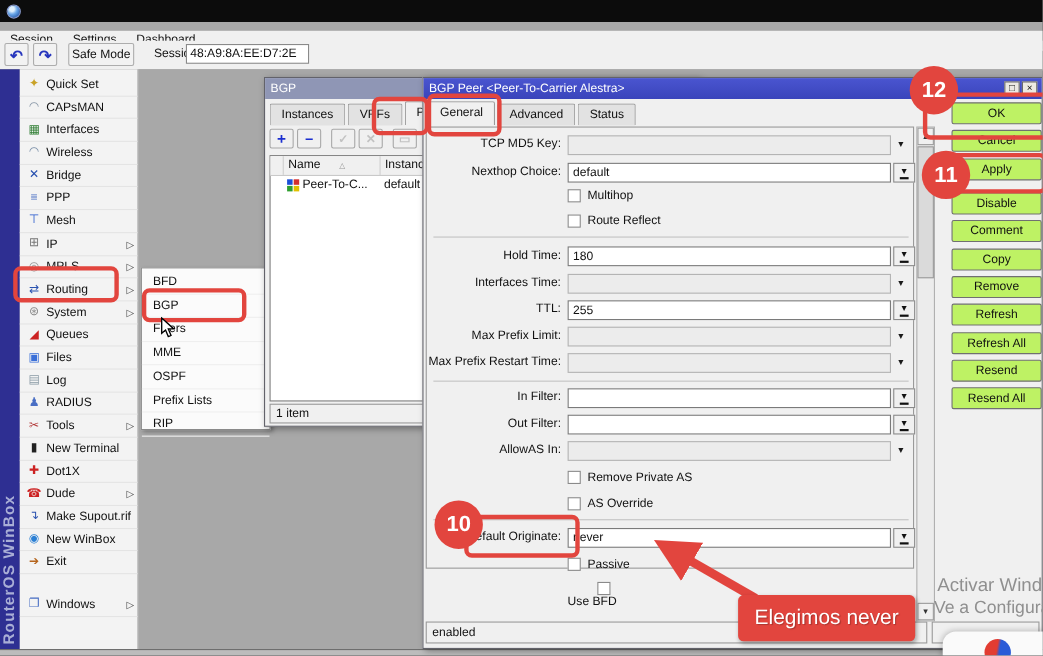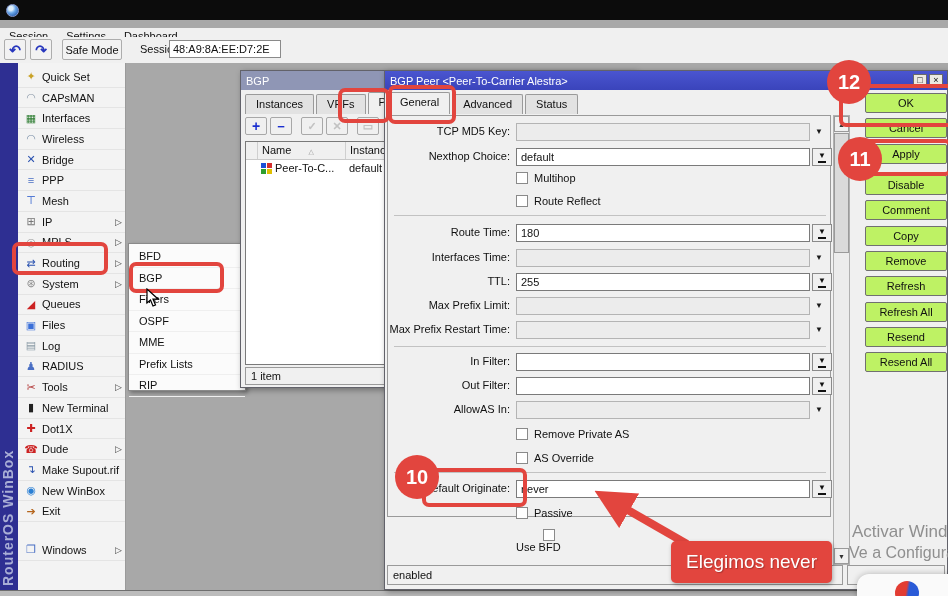--- a/index.html
+++ b/index.html
@@ -232,22 +232,22 @@
         <span class="side-glyph" style="color:#4a6fc4">❐</span>
         <span class="side-label">Windows</span>
         <span class="side-arrow">▷</span>
         </div>
     </div>
 
     <div class="abs" id="submenu">
       <div class="sub-item">BFD</div>
       <div class="sub-item">BGP</div>
       <div class="sub-item">Filters</div>
+      <div class="sub-item">MME</div>
       <div class="sub-item">OSPF</div>
-      <div class="sub-item">MME</div>
       <div class="sub-item">Prefix Lists</div>
       <div class="sub-item">RIP</div>
     </div>
 
     <div class="cwin" style="left:240px;top:7px;width:396px;height:318px;z-index:1;">
       <div class="ctitle inactive">
         <span>BGP</span>
       </div>
       <div class="tabs">
         <div class="tab">Instances</div>
@@ -320,21 +320,21 @@
         <div class="cbrow" style="top:54px;">
           <span class="cb"></span>
           <span>Multihop</span>
         </div>
         <div class="cbrow" style="top:77px;">
           <span class="cb"></span>
           <span>Route Reflect</span>
         </div>
         <div class="fsep" style="top:99px;"></div>
         <div class="frow" style="top:108px;">
-          <div class="flabel">Route Time:</div>
+          <div class="flabel">Hold Time:</div>
           <div class="ffield white">180</div>
           <span class="dd-btn">
               <span class="tri">▼</span>
               <span class="bar"></span>
             </span>
           <span class="fsuffix">s</span>
         </div>
         <div class="frow" style="top:133px;">
           <div class="flabel">Interfaces Time:</div>
           <div class="ffield grey"></div>

